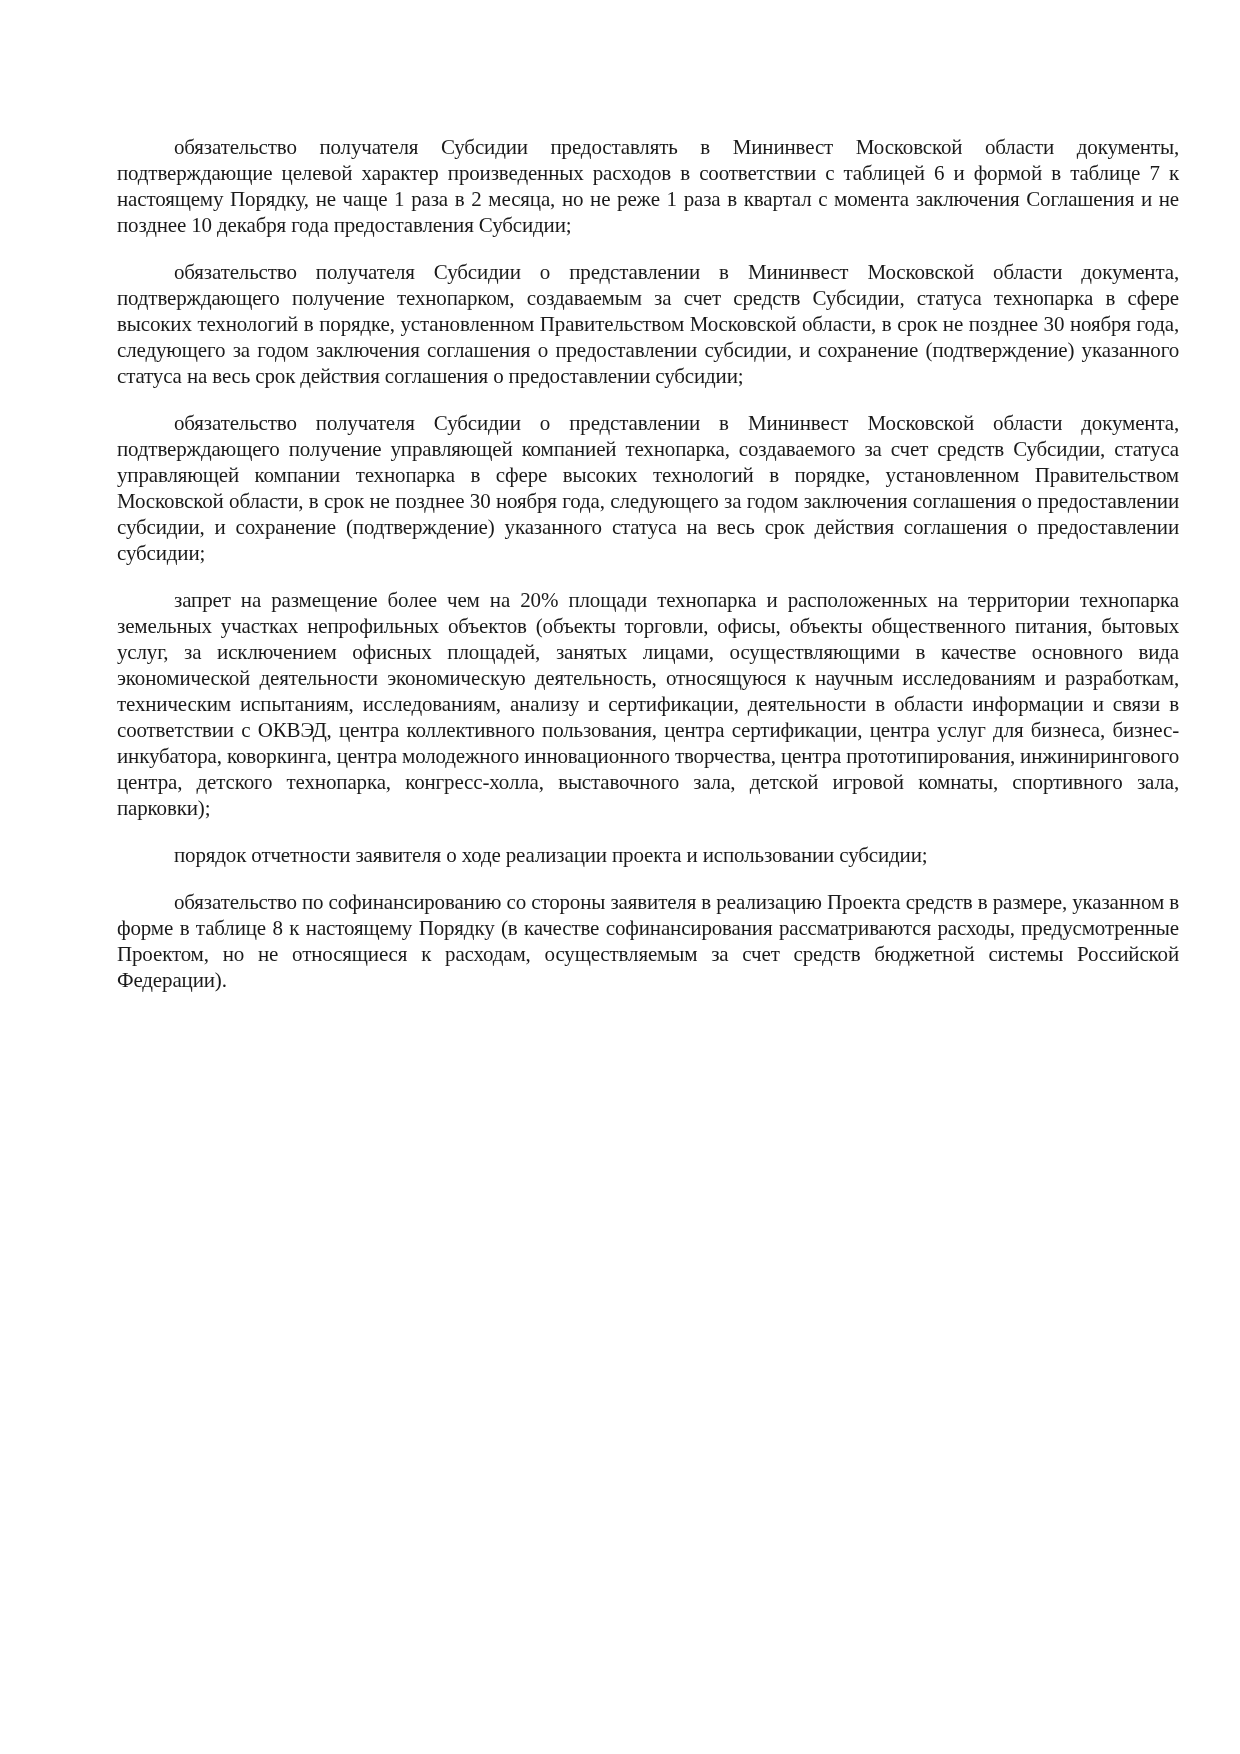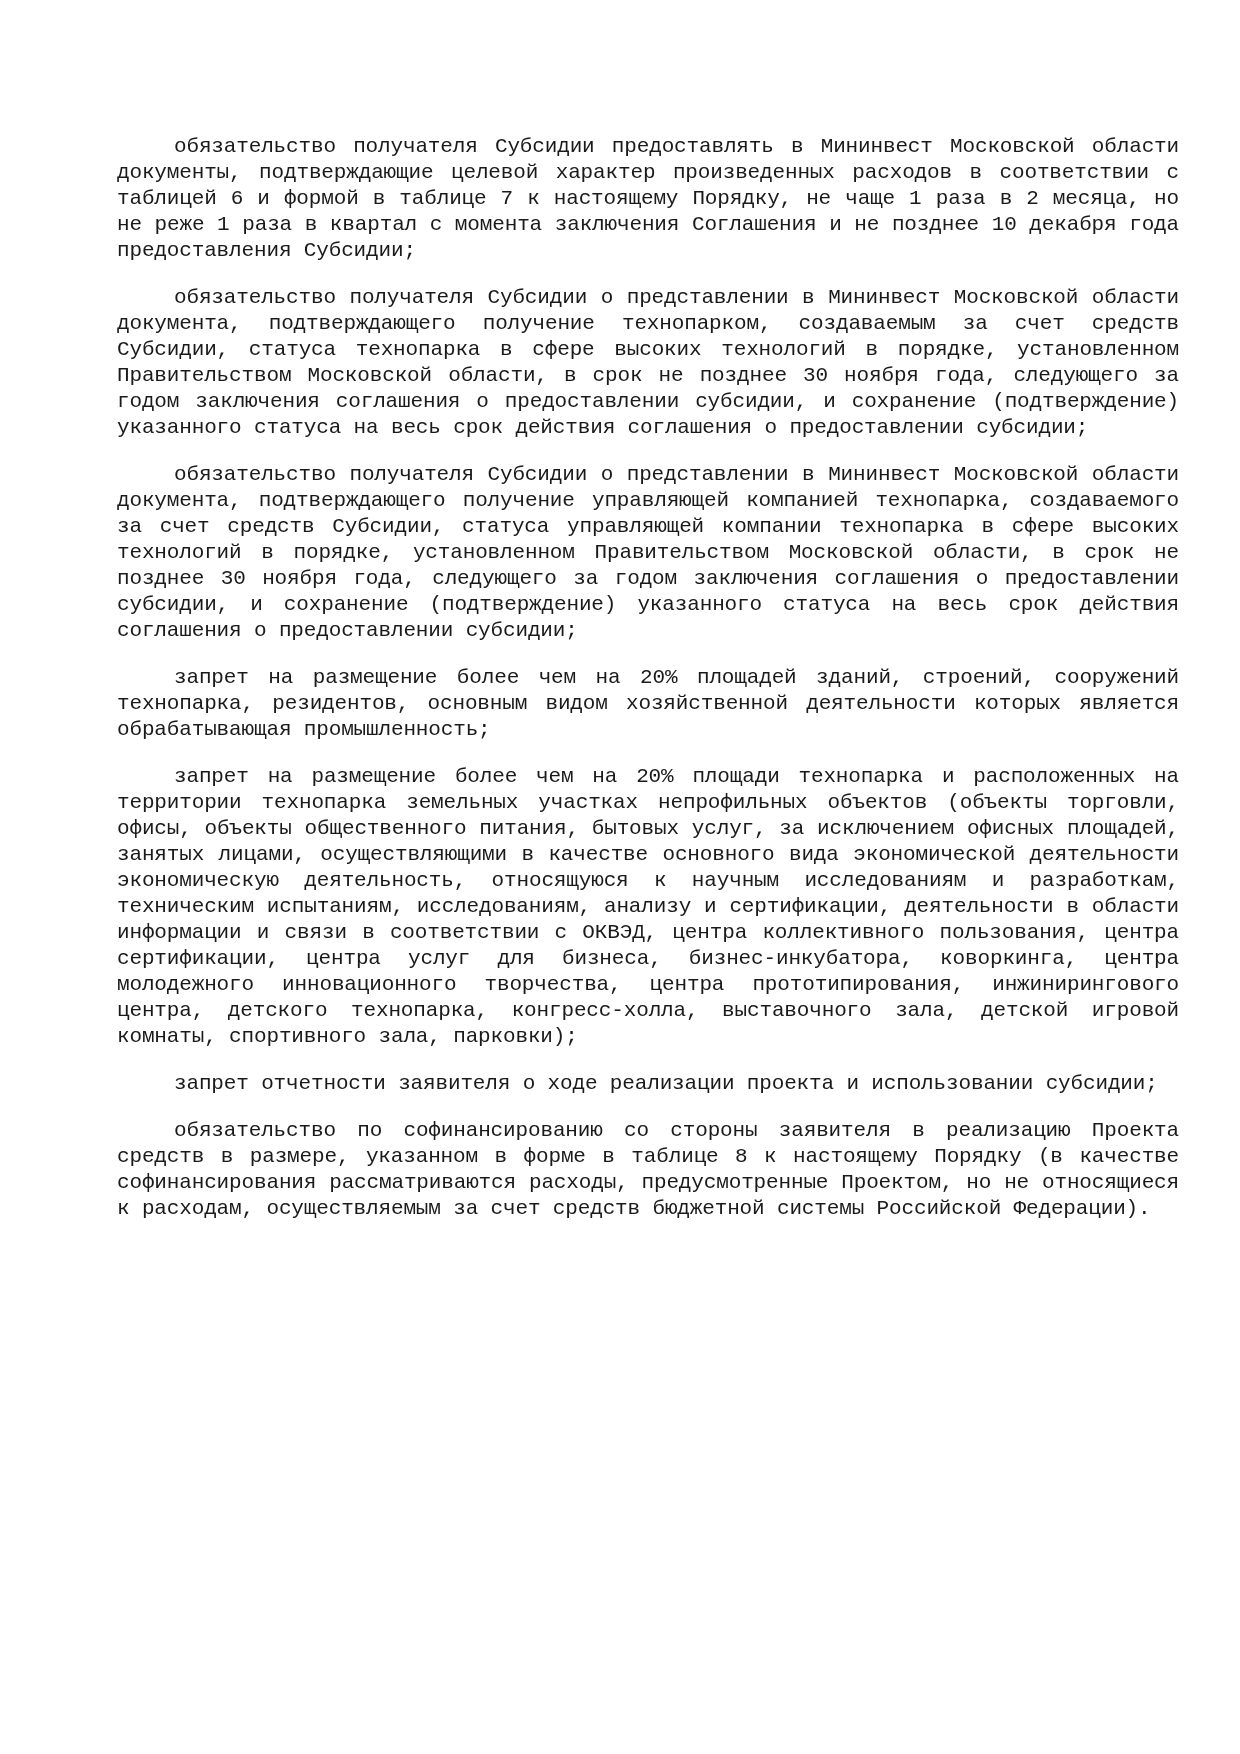--- a/index.html
+++ b/index.html
@@ -23,27 +23,25 @@
       font-size: 21px;
       line-height: 26px;
     }
     .para {
       margin: 0 0 21px 0;
       text-indent: 57px;
       text-align: justify;
       text-align-last: left;
       word-spacing: 0px;
       letter-spacing: -0.15px;
-      font-family: Liberation Mono, monospace;
     }
   </style>
 </head>
 <body>
 
 <div class="page">
   <p class="para">обязательство получателя Субсидии предоставлять в Мининвест Московской области документы, подтверждающие целевой характер произведенных расходов в соответствии с таблицей 6 и формой в таблице 7 к настоящему Порядку, не чаще 1 раза в 2 месяца, но не реже 1 раза в квартал с момента заключения Соглашения и не позднее 10 декабря года предоставления Субсидии;</p>
   <p class="para">обязательство получателя Субсидии о представлении в Мининвест Московской области документа, подтверждающего получение технопарком, создаваемым за счет средств Субсидии, статуса технопарка в сфере высоких технологий в порядке, установленном Правительством Московской области, в срок не позднее 30 ноября года, следующего за годом заключения соглашения о предоставлении субсидии, и сохранение (подтверждение) указанного статуса на весь срок действия соглашения о предоставлении субсидии;</p>
   <p class="para">обязательство получателя Субсидии о представлении в Мининвест Московской области документа, подтверждающего получение управляющей компанией технопарка, создаваемого за счет средств Субсидии, статуса управляющей компании технопарка в сфере высоких технологий в порядке, установленном Правительством Московской области, в срок не позднее 30 ноября года, следующего за годом заключения соглашения о предоставлении субсидии, и сохранение (подтверждение) указанного статуса на весь срок действия соглашения о предоставлении субсидии;</p>
-  <p class="para">запрет на размещение более чем на 20% площадей зданий, строений, сооружений технопарка, резидентов, основным видом хозяйственной деятельности которых является обрабатывающая промышленность;</p>
   <p class="para">запрет на размещение более чем на 20% площади технопарка и расположенных на территории технопарка земельных участках непрофильных объектов (объекты торговли, офисы, объекты общественного питания, бытовых услуг, за исключением офисных площадей, занятых лицами, осуществляющими в качестве основного вида экономической деятельности экономическую деятельность, относящуюся к научным исследованиям и разработкам, техническим испытаниям, исследованиям, анализу и сертификации, деятельности в области информации и связи в соответствии с ОКВЭД, центра коллективного пользования, центра сертификации, центра услуг для бизнеса, бизнес-инкубатора, коворкинга, центра молодежного инновационного творчества, центра прототипирования, инжинирингового центра, детского технопарка, конгресс-холла, выставочного зала, детской игровой комнаты, спортивного зала, парковки);</p>
-  <p class="para">запрет отчетности заявителя о ходе реализации проекта и использовании субсидии;</p>
+  <p class="para">порядок отчетности заявителя о ходе реализации проекта и использовании субсидии;</p>
   <p class="para">обязательство по софинансированию со стороны заявителя в реализацию Проекта средств в размере, указанном в форме в таблице 8 к настоящему Порядку (в качестве софинансирования рассматриваются расходы, предусмотренные Проектом, но не относящиеся к расходам, осуществляемым за счет средств бюджетной системы Российской Федерации).</p>
 </div>
 
 </body></html>

